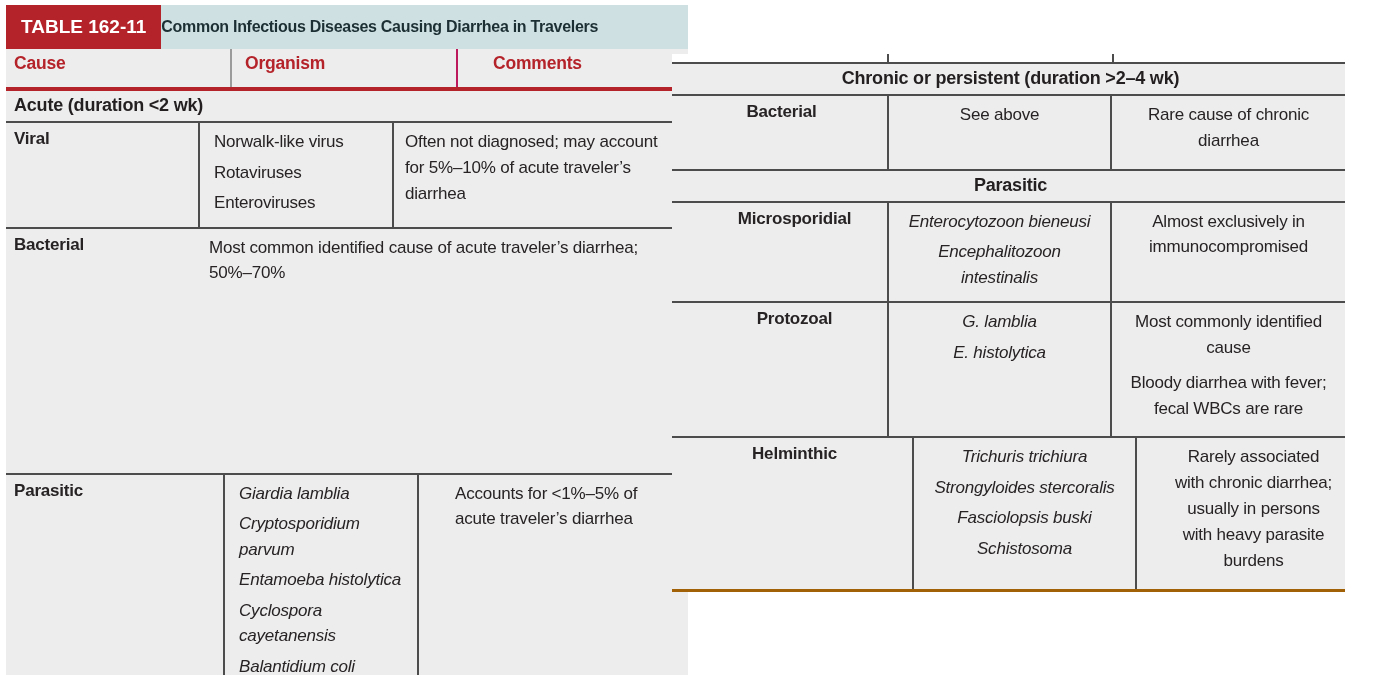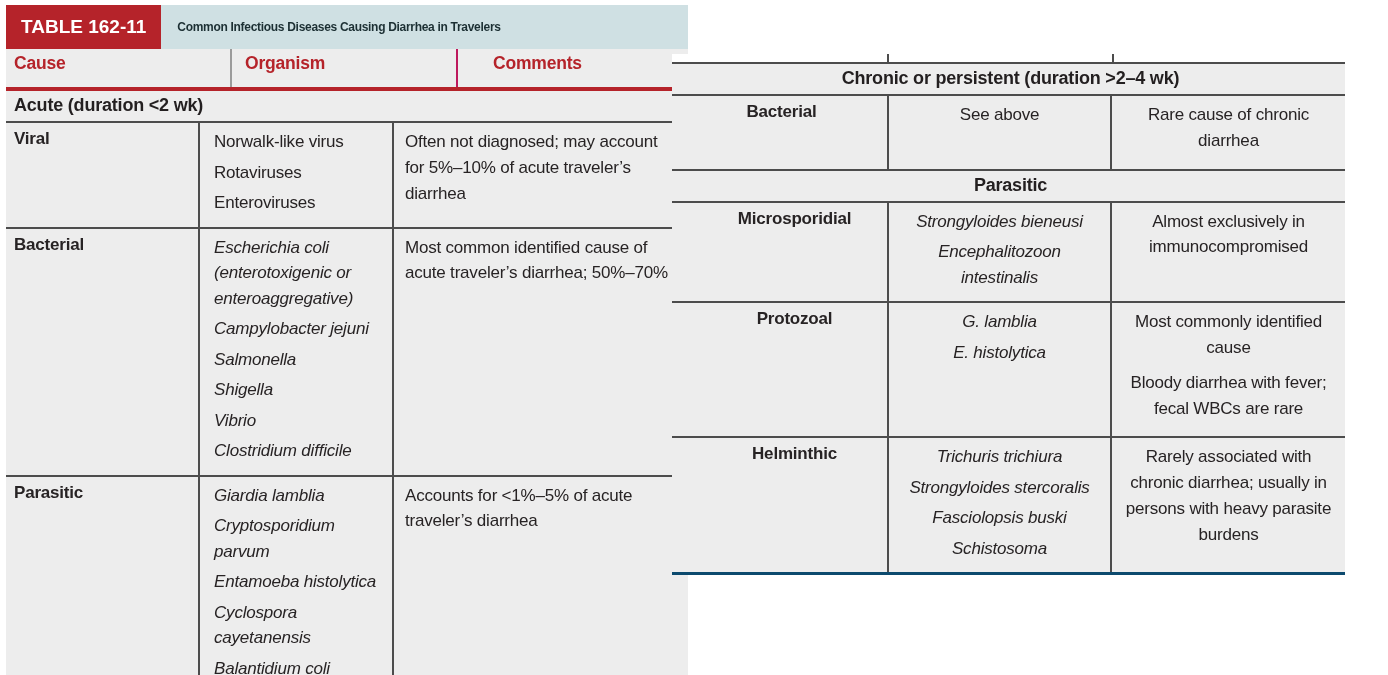--- a/index.html
+++ b/index.html
@@ -15,22 +15,22 @@
   #panel-right { left:672px; width:673px;text-align:center; }
 
   
   .title-row { display:flex; margin-top:5px; height:44px; }
   .table-tag {
     background:#b5232a; color:#ffffff; font-weight:bold; font-size:19px;
     display:flex; align-items:center; padding:0 15px; white-space:nowrap;
     letter-spacing:0;
   }
   .table-title {
-    background:#cfe0e3; color:#1c2f33; font-weight:bold; font-size:12px;
-    flex:1; display:flex; align-items:center; padding-left:16px;
+    background:#cfe0e3; color:#1c2f33; font-weight:bold; font-size:16px;
+    flex:1; display:flex; align-items:center; 
     letter-spacing:-0.3px;
   }
 
   
   .col-head-row { display:flex; background:#ededed; height:38px; }
   .col-head-row .hc {
     color:#b5232a; font-weight:bold; font-size:17.5px;
     padding:4px 8px;
   }
   .hc1 { width:224px; }
@@ -40,21 +40,21 @@
 
   
   .section-head {
     background:#ededed; font-weight:bold; font-size:18px; color:#231f20;
     padding:4px 8px 5px 8px; border-bottom:2px solid #4c4c4c;
   }
   #panel-right .section-head { padding-left:12px; }
 
   
   .trow { display:flex; background:#ededed; border-bottom:2px solid #4c4c4c; }
-  .trow:last-child { border-bottom:3px solid #0c4a6e; }
+  .trow:last-child { border-bottom:3px solid #a16207;gap:25px; }
   .c1 { width:192px; padding:6px 8px; font-weight:bold; font-size:17px; }
   .c2 { width:196px; padding:6px 14px; font-size:17px;
         border-left:2px solid #4c4c4c; border-right:2px solid #4c4c4c; }
   .c3 { flex:1; padding:6px 11px; font-size:17px; }
   #panel-right .c1 { width:215px; padding-left:12px; }
   #panel-right .c2 { width:225px; }
   #panel-right .c1.indent { padding-left:38px; }
 
   .org-line { line-height:1.5; margin-bottom:5px; }
   .italic { font-style:italic; }
@@ -102,28 +102,20 @@
       <div class="org-line">Rotaviruses</div>
       <div class="org-line">Enteroviruses</div>
     </div>
     <div class="c3">
       <div class="comment-par">Often not diagnosed; may account for 5%–10% of acute traveler’s diarrhea</div>
     </div>
   </div>
 
   <div class="trow r-bact">
     <div class="c1">Bacterial</div>
-    <div class="c2">
-      <div class="org-line italic">Escherichia coli (enterotoxigenic or enteroaggregative)</div>
-      <div class="org-line italic">Campylobacter jejuni</div>
-      <div class="org-line italic">Salmonella</div>
-      <div class="org-line italic">Shigella</div>
-      <div class="org-line italic">Vibrio</div>
-      <div class="org-line italic">Clostridium difficile</div>
-    </div>
     <div class="c3">
       <div class="comment-par">Most common identified cause of acute traveler’s diarrhea; 50%–70%</div>
     </div>
   </div>
 
   <div class="trow r-para">
     <div class="c1">Parasitic</div>
     <div class="c2">
       <div class="org-line italic">Giardia lamblia</div>
       <div class="org-line italic">Cryptosporidium parvum</div>
@@ -157,21 +149,21 @@
     <div class="c3">
       <div class="comment-par">Rare cause of chronic diarrhea</div>
     </div>
   </div>
 
   <div class="section-head">Parasitic</div>
 
   <div class="trow r-micro">
     <div class="c1 indent">Microsporidial</div>
     <div class="c2">
-      <div class="org-line italic">Strongyloides bieneusi</div>
+      <div class="org-line italic">Enterocytozoon bieneusi</div>
       <div class="org-line italic">Encephalitozoon intestinalis</div>
     </div>
     <div class="c3">
       <div class="comment-par">Almost exclusively in immunocompromised</div>
     </div>
   </div>
 
   <div class="trow r-proto">
     <div class="c1 indent">Protozoal</div>
     <div class="c2">

